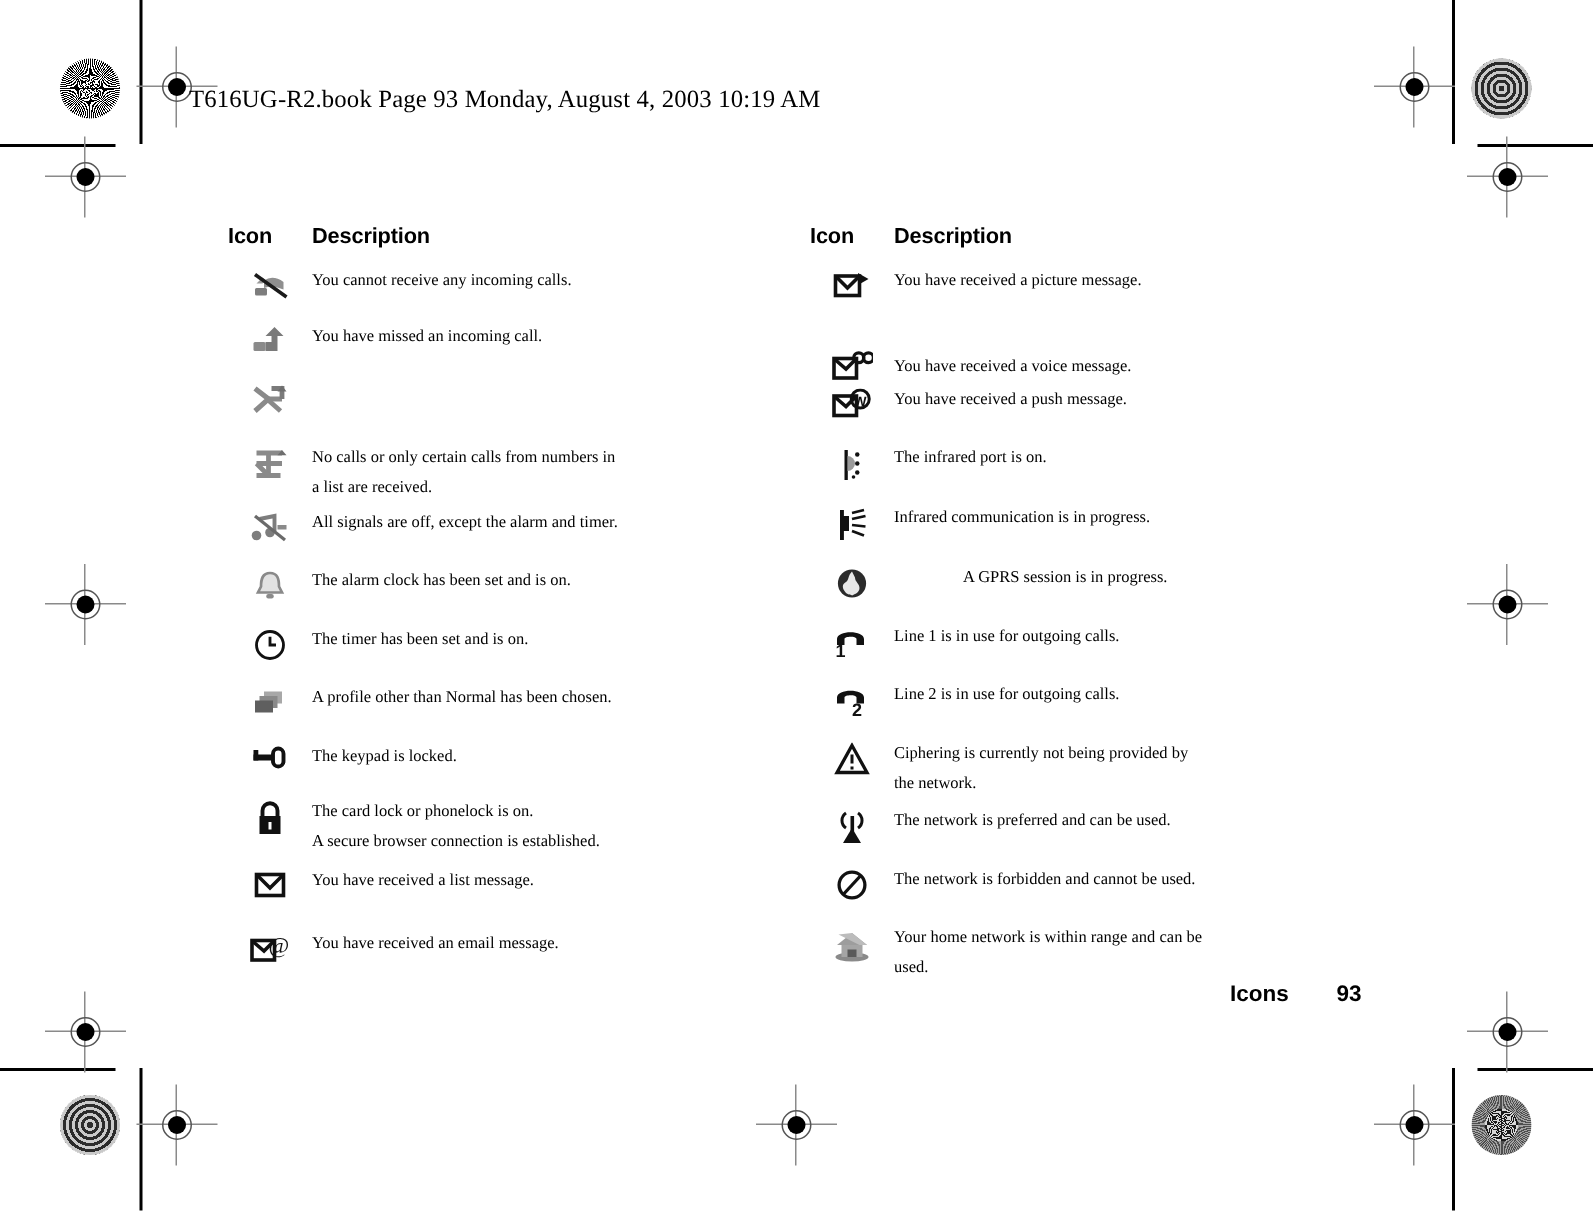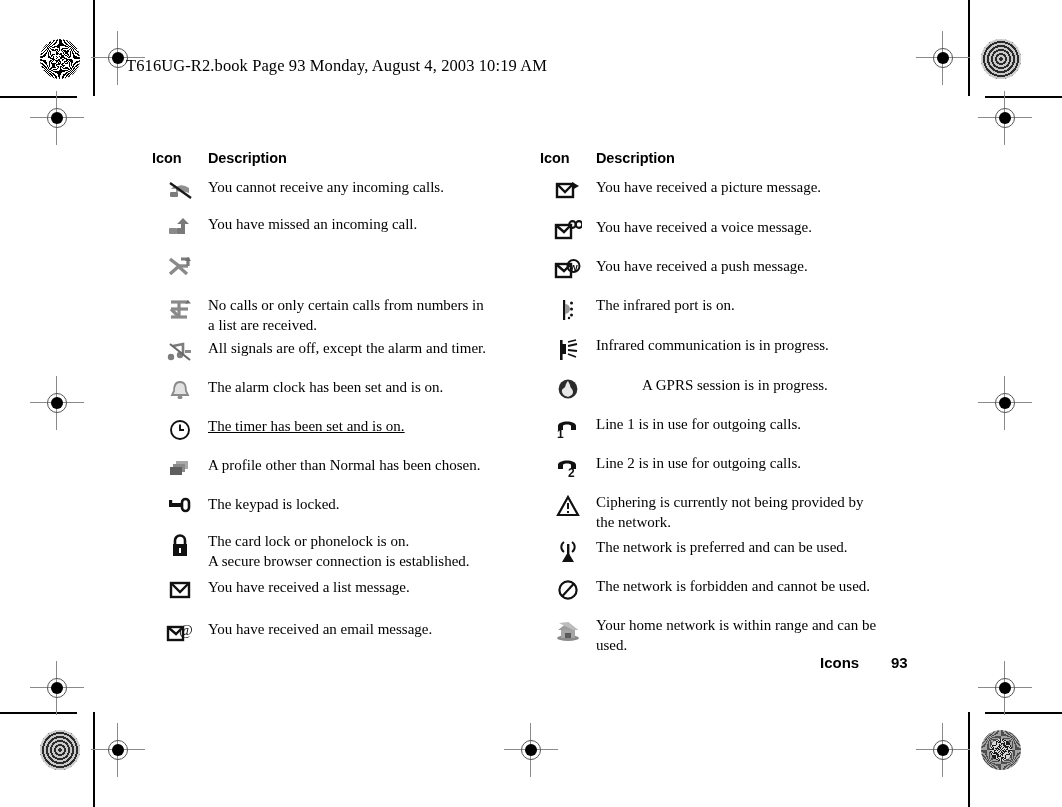--- a/index.html
+++ b/index.html
@@ -72,21 +72,21 @@
   .thead .c-icon { width:56px; }
   .thead .c-desc { flex:1; }
 
   .row { display:flex; align-items:flex-start; margin-bottom:3px; }
   .row .c-icon {
     width:56px; flex:0 0 56px;
     display:flex; align-items:flex-start; justify-content:center;
     padding-top:2px;
   }
   .row .c-desc {
-    flex:1; font-size:15px; line-height:19.5px;
+    flex:1; font-size:11px; line-height:19.5px;
     font-family:"Liberation Serif", serif;
   }
   .row .c-desc .l2 { display:block; }
 
   .glyph { display:block; }
 
   .footer {
     position:absolute; left:0; top:654px; width:1062px;
   }
   .footer .ftxt {
@@ -269,21 +269,21 @@
           <svg class="glyph" width="24" height="22" viewBox="0 0 24 22">
             <path d="M12 2 C7 2 6 6 6 11 L4 15 L20 15 L18 11 C18 6 17 2 12 2 Z" fill="#e2e2e2" stroke="#8a8a8a" stroke-width="1.8"></path>
             <rect x="9.5" y="16" width="5" height="3" rx="1.4" fill="#8a8a8a"></rect>
           </svg>
         </div>
         <div class="c-desc">
           <span>The alarm clock has been set and is on.</span>
         </div>
       </div>
 
-      <div class="row" style="height:36px;text-decoration:underline;">
+      <div class="row" style="height:36px;">
         <div class="c-icon">
           <svg class="glyph" width="22" height="22" viewBox="0 0 22 22">
             <circle cx="11" cy="11" r="9" fill="none" stroke="#111" stroke-width="1.9"></circle>
             <path d="M11 5.5 L11 11 L15 11" stroke="#111" stroke-width="1.9" fill="none"></path>
           </svg>
         </div>
         <div class="c-desc">
           <span>The timer has been set and is on.</span>
         </div>
       </div>
@@ -366,21 +366,21 @@
             <rect x="3" y="4" width="16" height="13" fill="none" stroke="#111" stroke-width="2.4"></rect>
             <path d="M4 5 L11 12 L18 5" fill="none" stroke="#111" stroke-width="2.4"></path>
             <path d="M18 2 L25 6 L18 10 Z" fill="#111"></path>
           </svg>
         </div>
         <div class="c-desc">
           <span>You have received a picture message.</span>
         </div>
       </div>
 
-      <div class="row" style="height:36px;">
+      <div class="row" style="height:36px;align-items:flex-end;">
         <div class="c-icon">
           <svg class="glyph" width="28" height="20" viewBox="0 0 28 20">
             <rect x="2" y="5" width="15" height="13" fill="none" stroke="#111" stroke-width="2.4"></rect>
             <path d="M3 6 L10 12 L16 6" fill="none" stroke="#111" stroke-width="2.4"></path>
             <circle cx="18.5" cy="4.5" r="3.3" fill="none" stroke="#111" stroke-width="2.2"></circle>
             <circle cx="25" cy="4.5" r="3.3" fill="none" stroke="#111" stroke-width="2.2"></circle>
           </svg>
         </div>
         <div class="c-desc">
           <span>You have received a voice message.</span>

